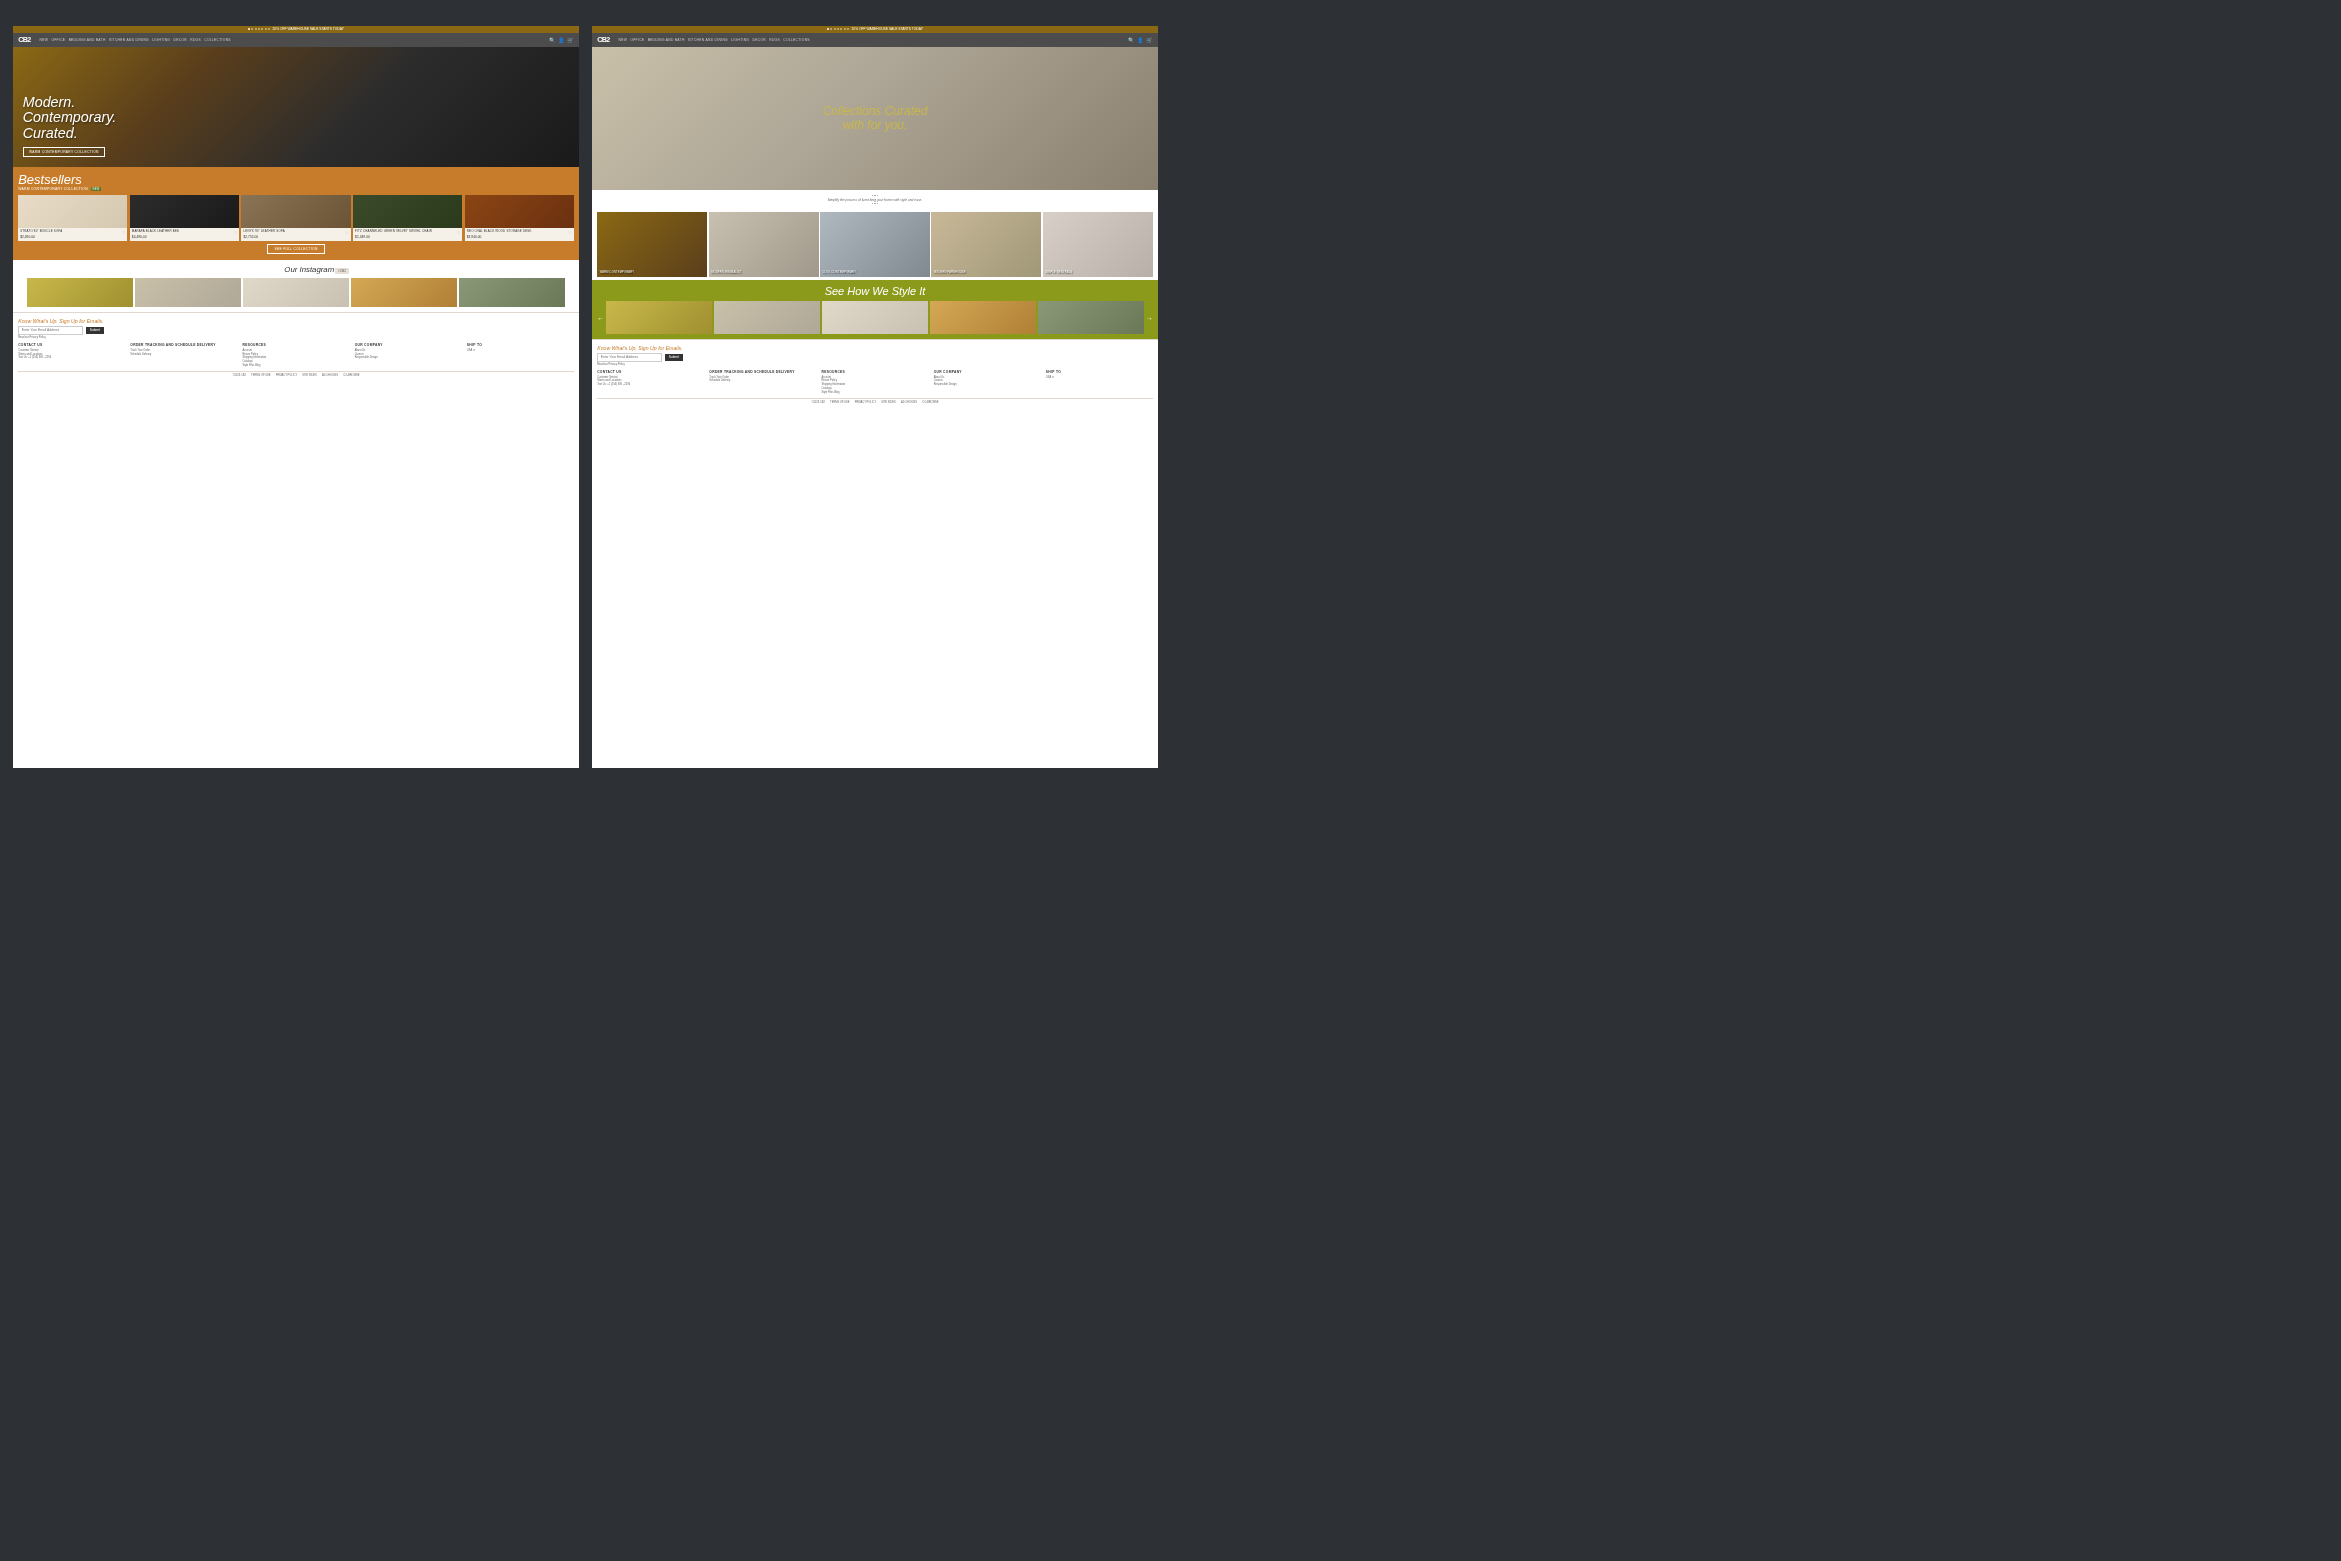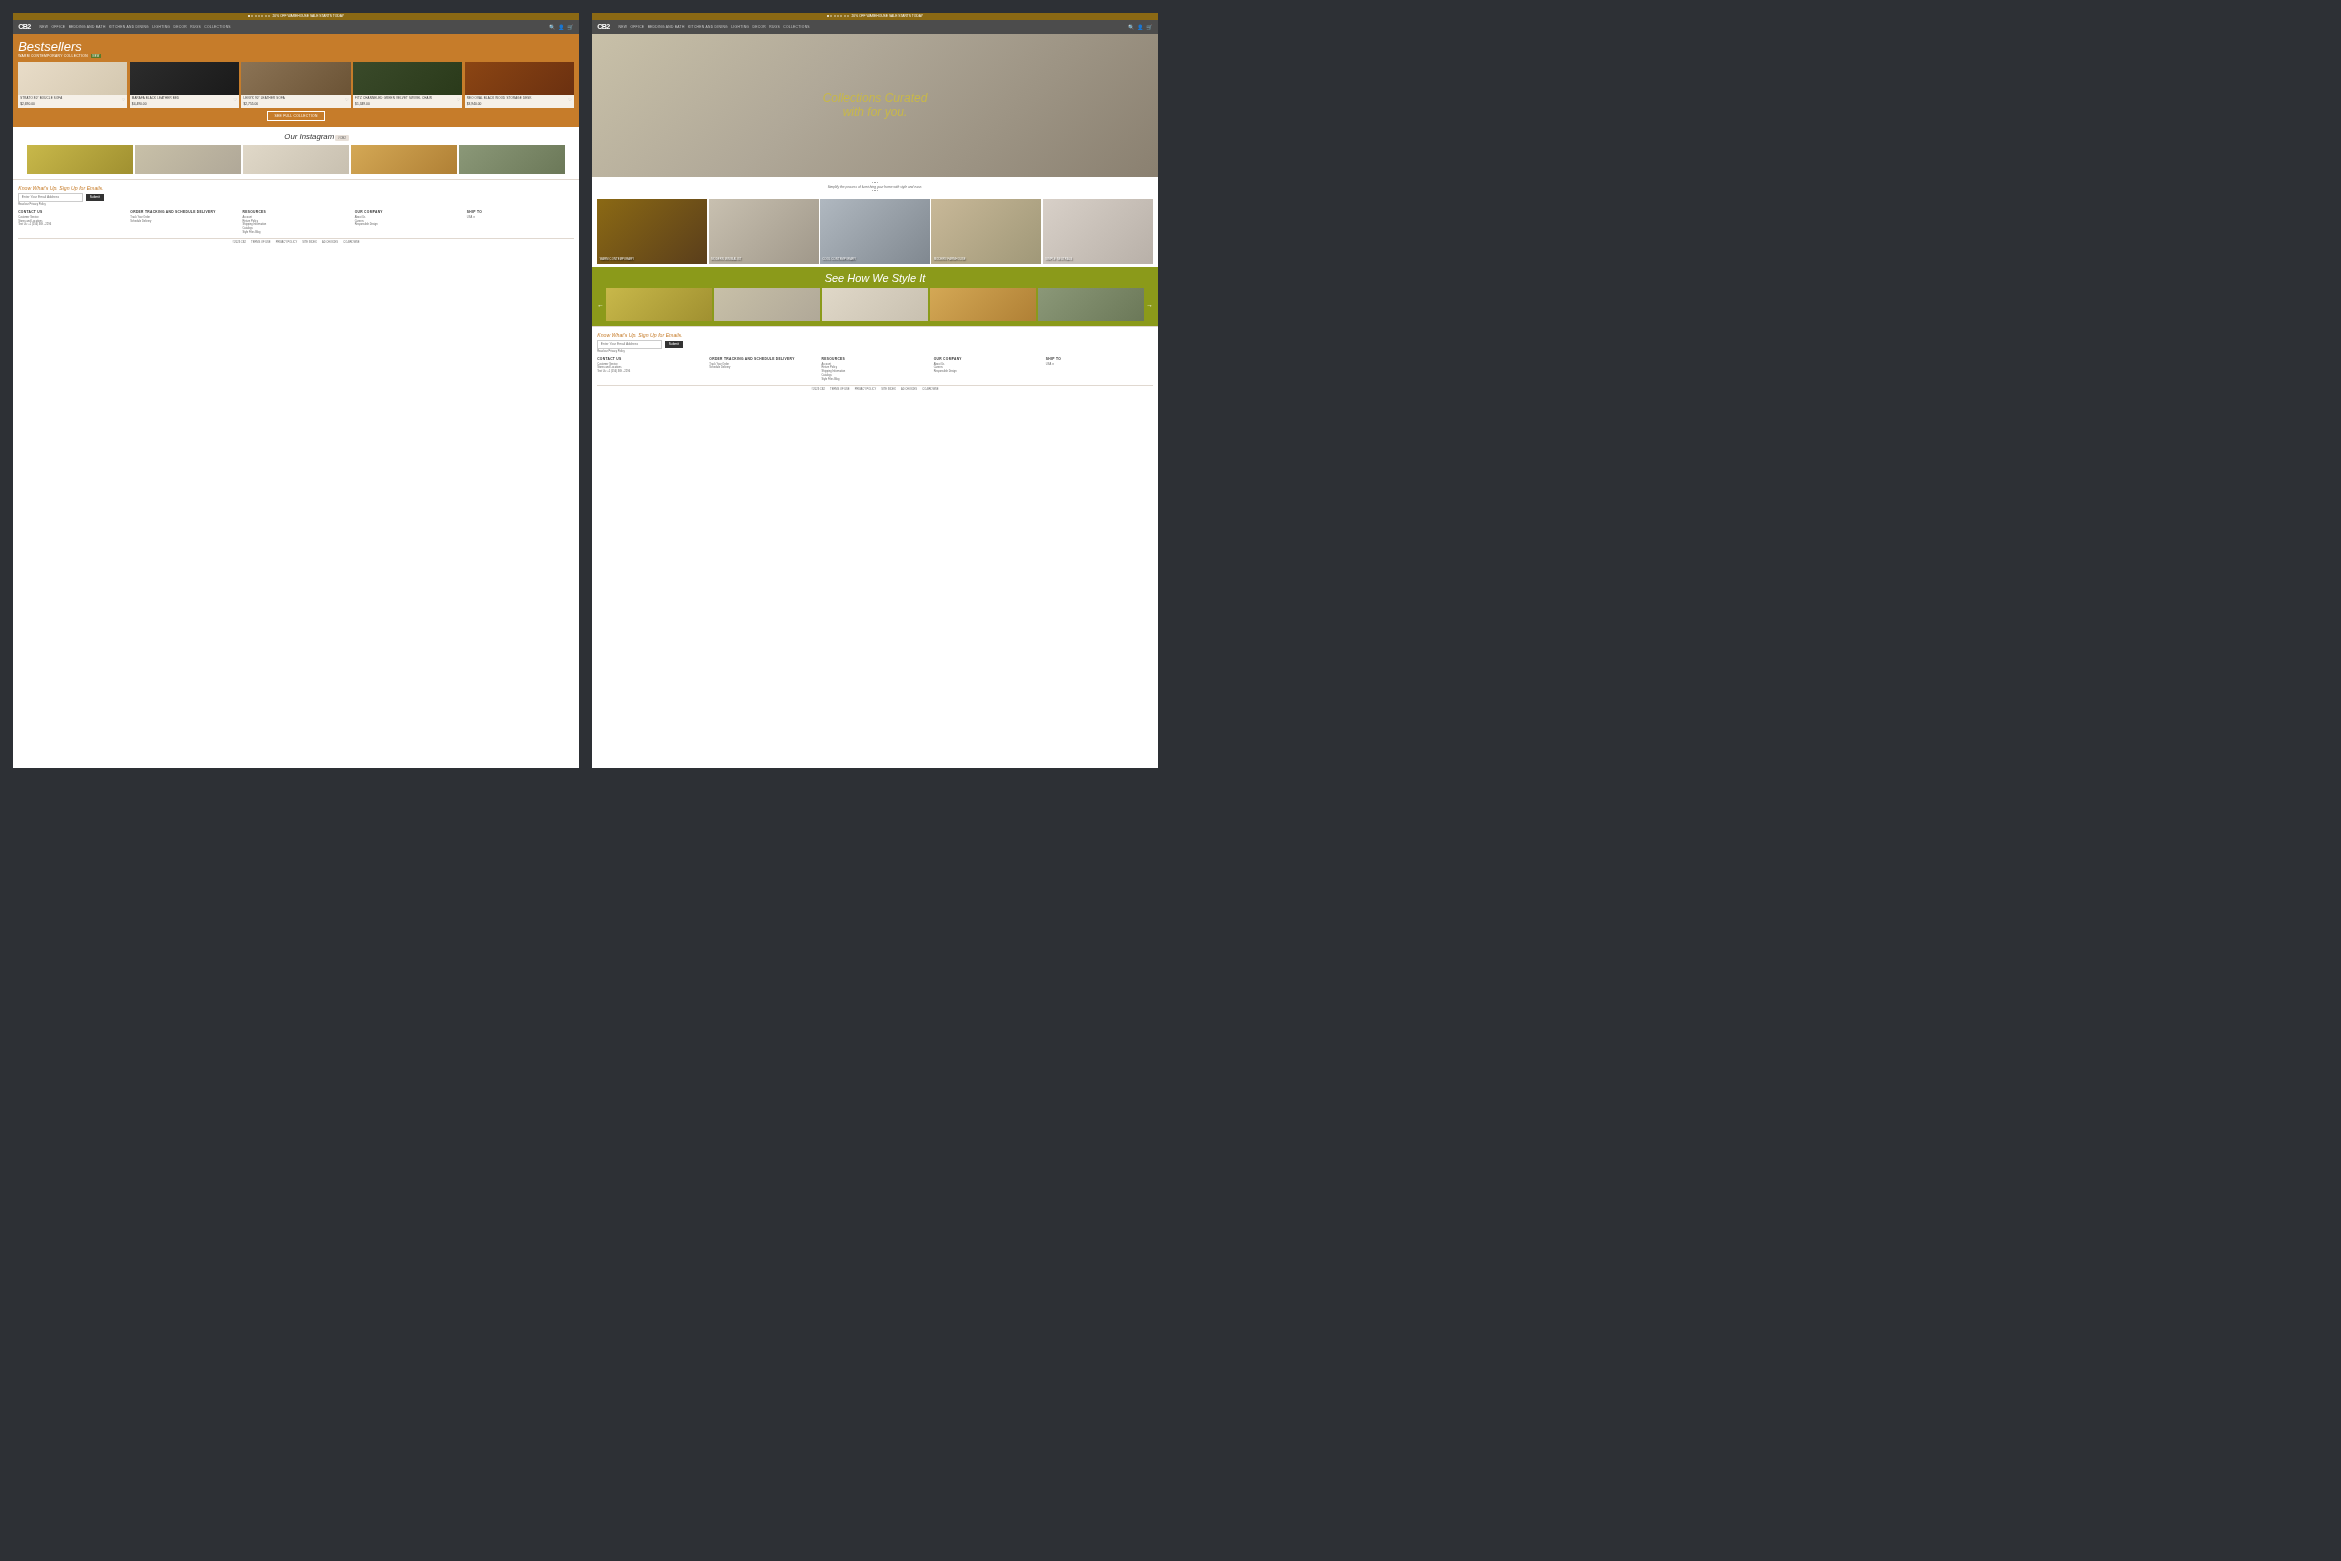--- a/index.html
+++ b/index.html
@@ -15,20 +15,21 @@
       gap: 13px;
       padding: 13px;
     }
 
     .panel {
       background: #fff;
       overflow: hidden;
       display: flex;
       flex-direction: column;
       font-size: 3.9px;
+      margin-top: 13px;
     }
 
     
     .nav {
       display: flex;
       align-items: center;
       padding: 2.6px 5.2px;
       background: rgba(0,0,0,0.7);
       position: relative;
       z-index: 10;
@@ -468,20 +469,32 @@
       <span class="nav-item">RUGS</span>
       <span class="nav-item">COLLECTIONS</span>
     </div>
     <div class="nav-icons">
       <span class="nav-icon">🔍</span>
       <span class="nav-icon">👤</span>
       <span class="nav-icon">🛒</span>
     </div>
   </div>
 
+  <div class="hero-left">
+    <div class="hero-bg">
+      <div class="hero-text-block">
+        <div class="hero-title">
+          <span>Modern.</span><br>
+          <span>Contemporary.</span><br>
+          <span>Curated.</span>
+        </div>
+        <button class="hero-cta-btn">WARM CONTEMPORARY COLLECTION</button>
+      </div>
+    </div>
+  </div>
 
   <div class="bestsellers-section">
     <div class="bestsellers-title">Bestsellers</div>
     <div class="bestsellers-subtitle">
       <span>WARM CONTEMPORARY COLLECTION</span>
       <span class="new-badge">NEW</span>
     </div>
     <div class="products-row">
 
       <div class="product-card">

